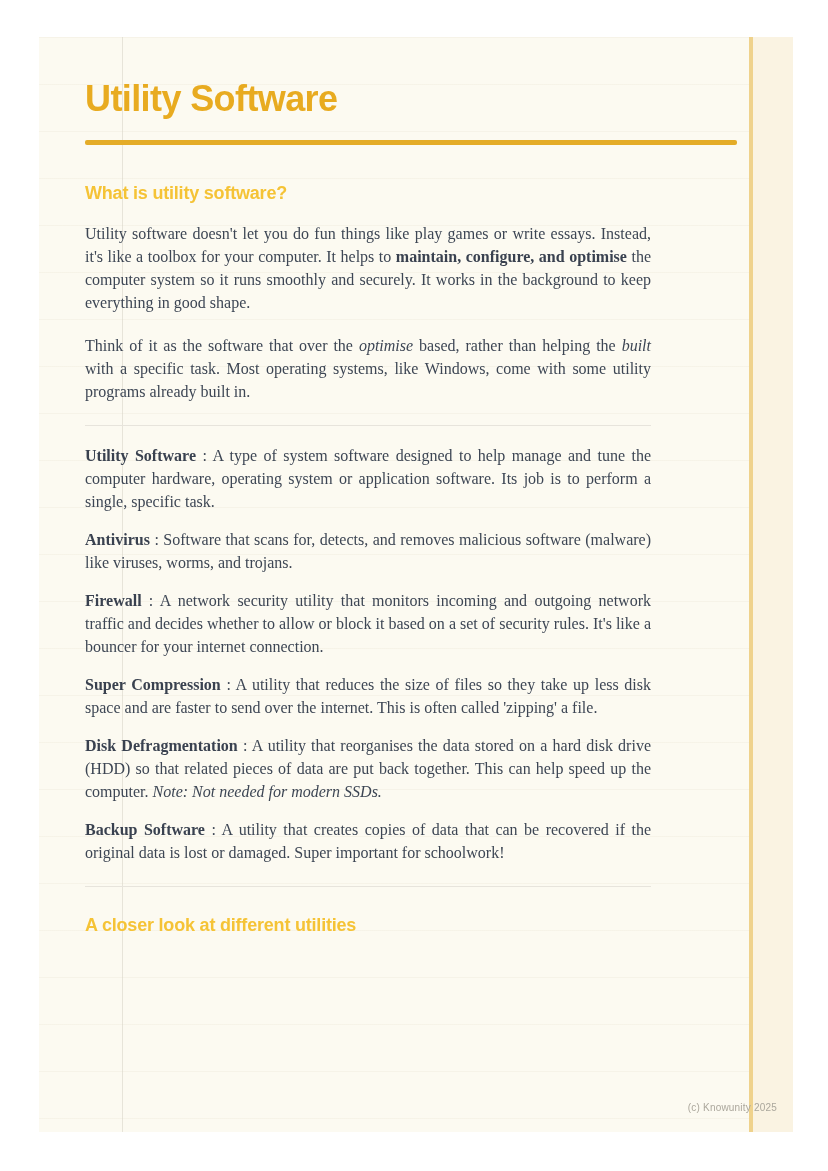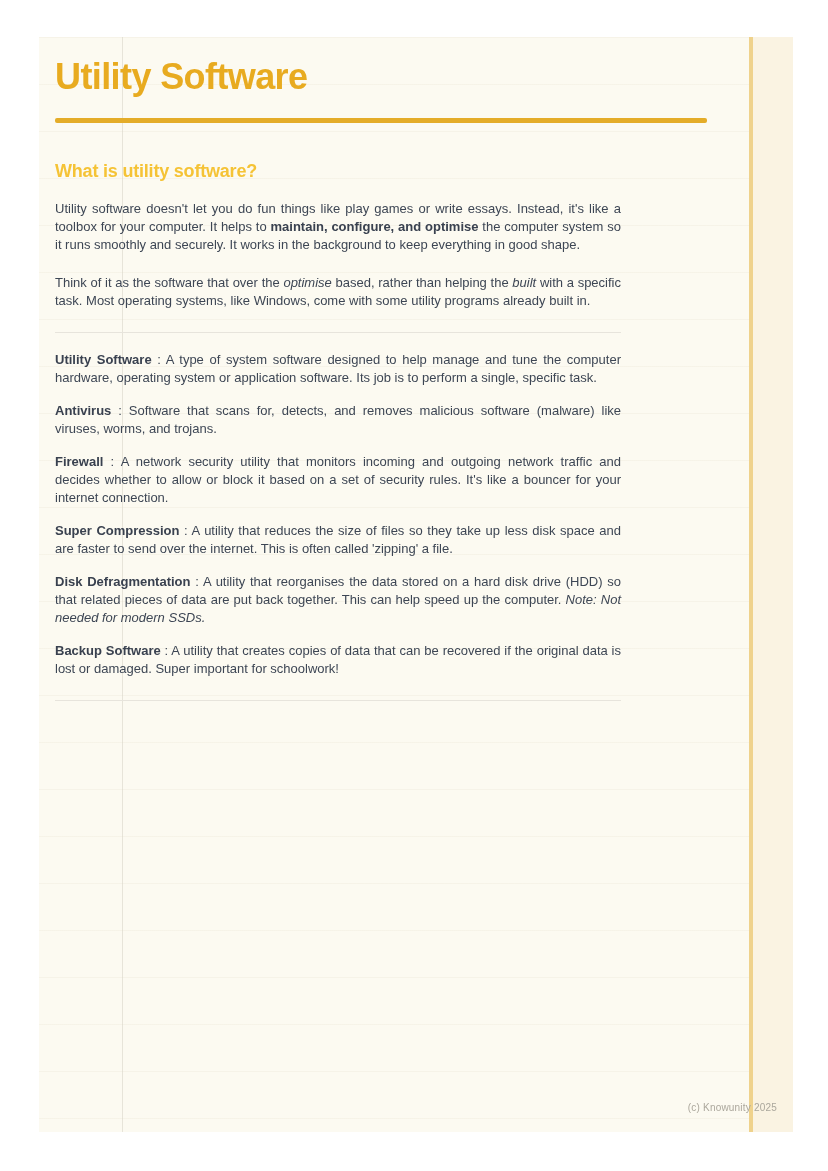--- a/index.html
+++ b/index.html
@@ -29,22 +29,22 @@
   .margin-strip {
     position: absolute; top: 0; bottom: 0; right: 0; width: 40px;
     background: #FAF3E2;
   }
   .margin-line {
     position: absolute; top: 0; bottom: 0; left: 710px; width: 4px;
     background: #EFD28C;
   }
   .content {
     position: relative;
-    margin-left: 16px; width: 566px;
-    padding-top: 19px;
+    margin-left: 46px; width: 566px;
+    padding-top: 41px;
   }
   h1.page-title {
     margin: 0;
     font-size: 36px; line-height: 42px; font-weight: 700;
     letter-spacing: -0.6px;
     color: #E8AB20;
   }
   .title-rule {
     margin-top: 20px;
     width: 652px; height: 5px;
@@ -52,23 +52,24 @@
   }
   h2.section {
     margin: 36px 0 0;
     font-size: 18px; line-height: 25px; font-weight: 700;
     letter-spacing: -0.2px;
     color: #F5C336;
   }
   h2.section.after-divider { margin-top: 26px; }
   p.body {
     margin: 20px 0 0;
-    font-size: 13px; line-height: 18px;
+    font-size: 16px; line-height: 23px;
     color: #3D4654;
     text-align: justify;
+    font-family: Liberation Serif, serif;
   }
   p.body.first { margin-top: 16px; }
   p.def { margin: 15px 0 0; }
   p.def.first { margin-top: 18px; }
   p.body b { font-weight: 700; color: #39414F; }
   p.body i { font-style: italic; }
   hr.divider {
     border: 0; border-top: 1px solid #E7E4DC;
     margin: 22px 0 0; width: 566px;
   }
@@ -108,17 +109,18 @@
     <p class="body def"><b>Firewall</b><span> : </span><span>A network security utility that monitors incoming and outgoing network traffic and decides whether to allow or block it based on a set of security rules. It's like a bouncer for your internet connection.</span></p>
 
     <p class="body def"><b>Super Compression</b><span> : </span><span>A utility that reduces the size of files so they take up less disk space and are faster to send over the internet. This is often called 'zipping' a file.</span></p>
 
     <p class="body def"><b>Disk Defragmentation</b><span> : </span><span>A utility that reorganises the data stored on a hard disk drive (HDD) so that related pieces of data are put back together. This can help speed up the computer. </span><i>Note: Not needed for modern SSDs.</i></p>
 
     <p class="body def"><b>Backup Software</b><span> : </span><span>A utility that creates copies of data that can be recovered if the original data is lost or damaged. Super important for schoolwork!</span></p>
 
     <hr class="divider">
 
+    <h2 class="section after-divider">A closer look at different utilities</h2>
 
   </div>
 
   <div class="copyright">(c) Knowunity 2025</div>
 </div>
 
 </body></html>

